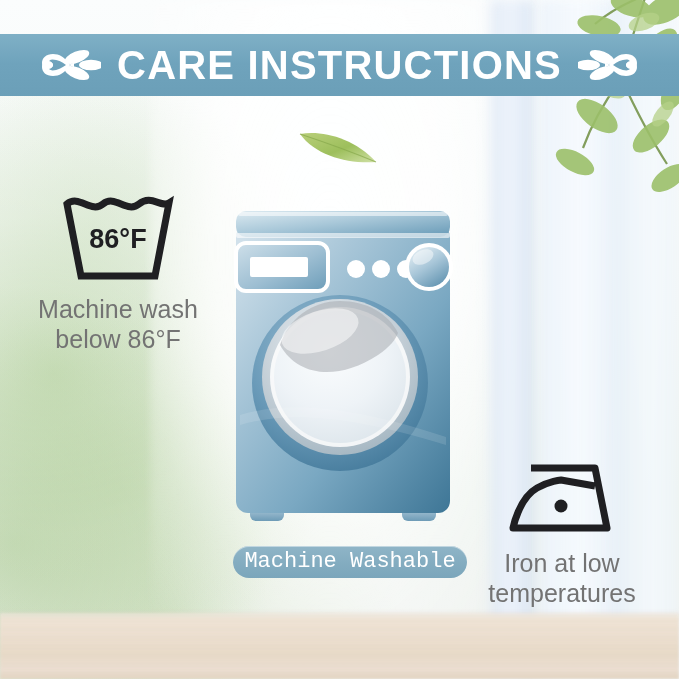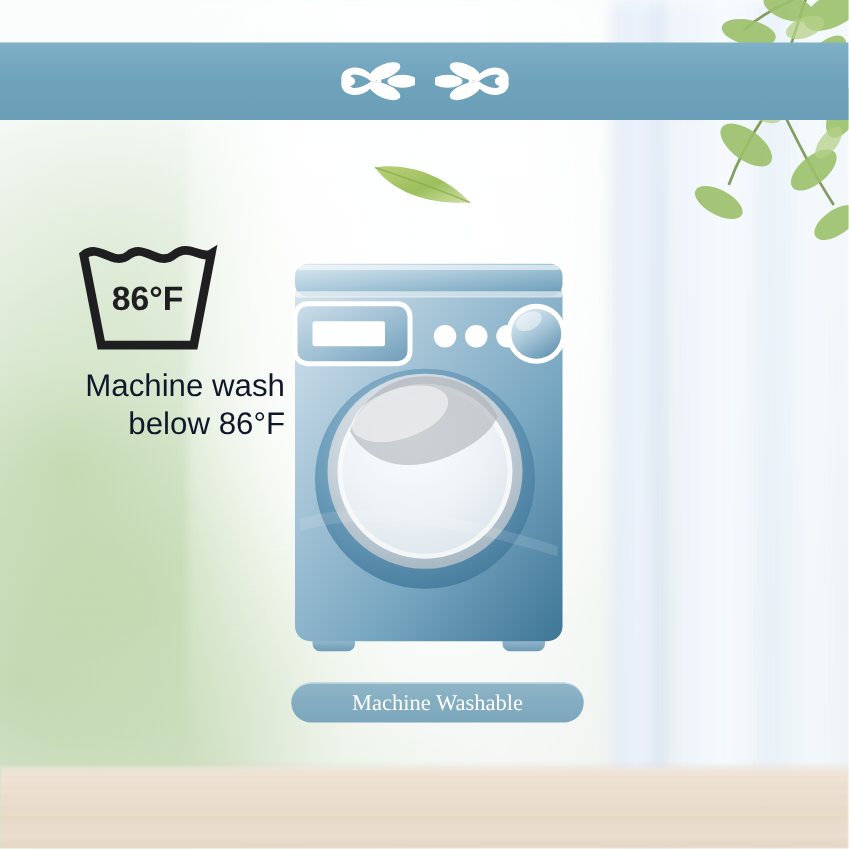--- a/index.html
+++ b/index.html
@@ -120,37 +120,37 @@
     line-height: 1;
     white-space: nowrap;
     font-family: "Liberation Sans", sans-serif;
   }
   .flourish { flex: 0 0 auto; }
 
   
   .care-item {
     position: absolute;
     width: 220px;
-    text-align: right;
+    text-align: center;
   }
   .care-item.tl { left: 8px;   top: 186px; }
   .care-item.tr { left: 452px; top: 186px; }
   .care-item.bl { left: 8px;   top: 440px; }
   .care-item.br { left: 452px; top: 440px; }
 
   .sym-wrap {
     height: 104px;
     display: flex;
     align-items: center;
     justify-content: center;
   }
   .care-label {
     font-size: 25px;
     line-height: 30px;
-    color: #0f172a;
+    color: #737373;
     font-family: "Liberation Sans", sans-serif;
     white-space: pre-line;
     margin-top: 4px;
   }
 
   
   .washer {
     position: absolute;
     left: 228px;
     top: 205px;
@@ -165,23 +165,23 @@
     height: 32px;
     border-radius: 16px;
     background: linear-gradient(180deg, #8fb5c7 0%, #83acc0 55%, #7ba6bb 100%);
     box-shadow: inset 0 1px 0 rgba(255,255,255,0.45);
     display: flex;
     align-items: center;
     justify-content: center;
   }
   .badge-text {
     color: #ffffff;
-    font-size: 18px;
+    font-size: 22px;
     line-height: 1;
-    font-family: Liberation Serif, serif;
+    font-family: Liberation Mono, monospace;
     white-space: nowrap;
   }
 </style>
 </head>
 <body>
 
 <div id="canvas">
 
   <div class="bg-base"></div>
   <div class="bg-white-wash"></div>
@@ -234,20 +234,21 @@
     <svg class="flourish" width="62" height="40" viewBox="0 0 62 40">
       <g fill="#ffffff">
         <path d="M31 20 C26 12 20 9 14 9 C7 9 3 13 3 18 C3 22 6 24 9 24 C12 24 14 22 14 20 C14 18.5 13 17.5 11.6 17.5 C10.6 17.5 9.9 18 9.6 18.8 C9.2 16.6 10.8 14.6 13.6 14.6 C18.4 14.6 23 17 27 20 Z"></path>
         <path d="M31 20 C26 28 20 31 14 31 C7 31 3 27 3 22 C3 18 6 16 9 16 C12 16 14 18 14 20 C14 21.5 13 22.5 11.6 22.5 C10.6 22.5 9.9 22 9.6 21.2 C9.2 23.4 10.8 25.4 13.6 25.4 C18.4 25.4 23 23 27 20 Z"></path>
         <ellipse cx="38" cy="12" rx="13" ry="5.6" transform="rotate(-22 38 12)"></ellipse>
         <ellipse cx="38" cy="28" rx="13" ry="5.6" transform="rotate(22 38 28)"></ellipse>
         <ellipse cx="52" cy="20" rx="12" ry="5.2"></ellipse>
         <path d="M27 20 C30 20 33 19 35 17.5 L35 22.5 C33 21 30 20 27 20 Z"></path>
       </g>
     </svg>
+    <div class="banner-title">CARE INSTRUCTIONS</div>
     <svg class="flourish" width="62" height="40" viewBox="0 0 62 40">
       <g fill="#ffffff" transform="translate(62,0) scale(-1,1)">
         <path d="M31 20 C26 12 20 9 14 9 C7 9 3 13 3 18 C3 22 6 24 9 24 C12 24 14 22 14 20 C14 18.5 13 17.5 11.6 17.5 C10.6 17.5 9.9 18 9.6 18.8 C9.2 16.6 10.8 14.6 13.6 14.6 C18.4 14.6 23 17 27 20 Z"></path>
         <path d="M31 20 C26 28 20 31 14 31 C7 31 3 27 3 22 C3 18 6 16 9 16 C12 16 14 18 14 20 C14 21.5 13 22.5 11.6 22.5 C10.6 22.5 9.9 22 9.6 21.2 C9.2 23.4 10.8 25.4 13.6 25.4 C18.4 25.4 23 23 27 20 Z"></path>
         <ellipse cx="38" cy="12" rx="13" ry="5.6" transform="rotate(-22 38 12)"></ellipse>
         <ellipse cx="38" cy="28" rx="13" ry="5.6" transform="rotate(22 38 28)"></ellipse>
         <ellipse cx="52" cy="20" rx="12" ry="5.2"></ellipse>
         <path d="M27 20 C30 20 33 19 35 17.5 L35 22.5 C33 21 30 20 27 20 Z"></path>
       </g>
     </svg>
@@ -259,20 +260,30 @@
         <path d="M10 14 C22 4 34 24 46 14 C58 4 70 24 82 14 C94 4 104 18 112 13 L98 86 L24 86 Z" fill="none" stroke="#1f1f22" stroke-width="7" stroke-linejoin="miter"></path>
         <text x="61" y="58" text-anchor="middle" font-family="Liberation Sans, sans-serif" font-size="27" font-weight="bold" fill="#1f1f22">86°F</text>
       </svg>
     </div>
     <div class="care-label">Machine wash
 below 86°F</div>
   </div>
 
 
 
+  <div class="care-item br">
+    <div class="sym-wrap">
+      <svg width="118" height="92" viewBox="0 0 118 92">
+        <path d="M28 22 L92 22 L104 82 L10 82 C10 82 16 52 34 42 C46 35 58 34 58 34 L92 40" fill="none" stroke="#1f1f22" stroke-width="7" stroke-linejoin="round" stroke-linecap="butt"></path>
+        <circle cx="58" cy="60" r="6.5" fill="#1f1f22"></circle>
+      </svg>
+    </div>
+    <div class="care-label">Iron at low
+temperatures</div>
+  </div>
 
   <svg class="washer" viewBox="0 0 230 330">
     <defs>
       <linearGradient id="bodyg" x1="0" y1="0" x2="1" y2="1">
         <stop offset="0%" stop-color="#d6e4ed"></stop>
         <stop offset="30%" stop-color="#a8c6d8"></stop>
         <stop offset="62%" stop-color="#7aa8c2"></stop>
         <stop offset="100%" stop-color="#3e7696"></stop>
       </linearGradient>
       <linearGradient id="topg" x1="0" y1="0" x2="1" y2="1">

